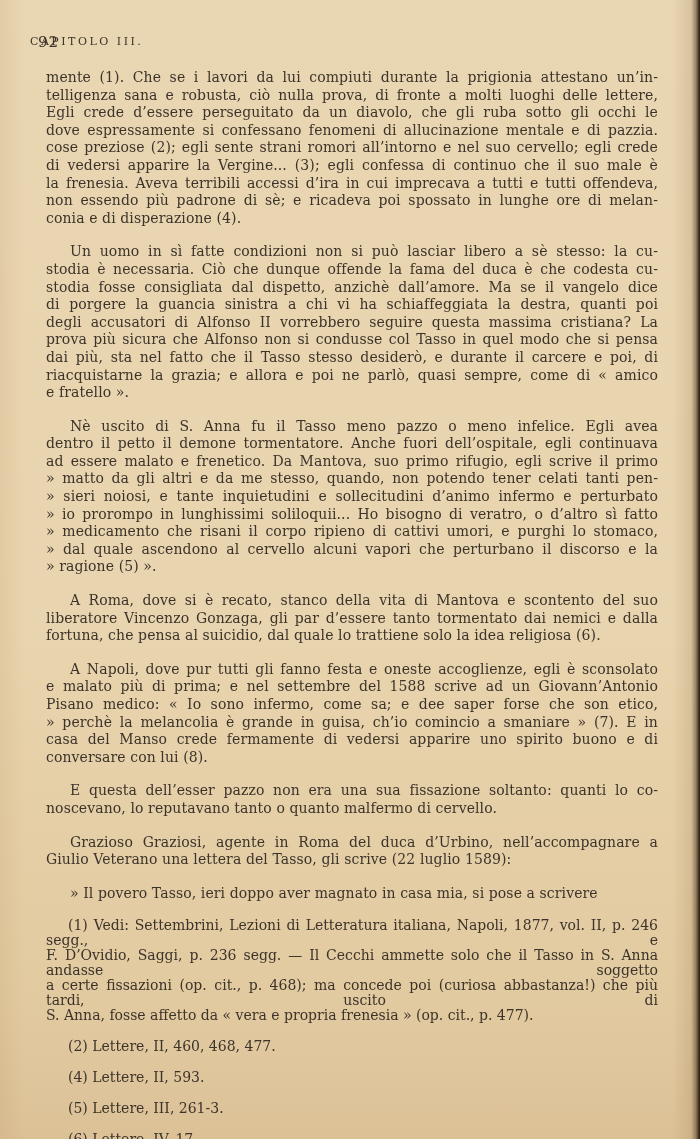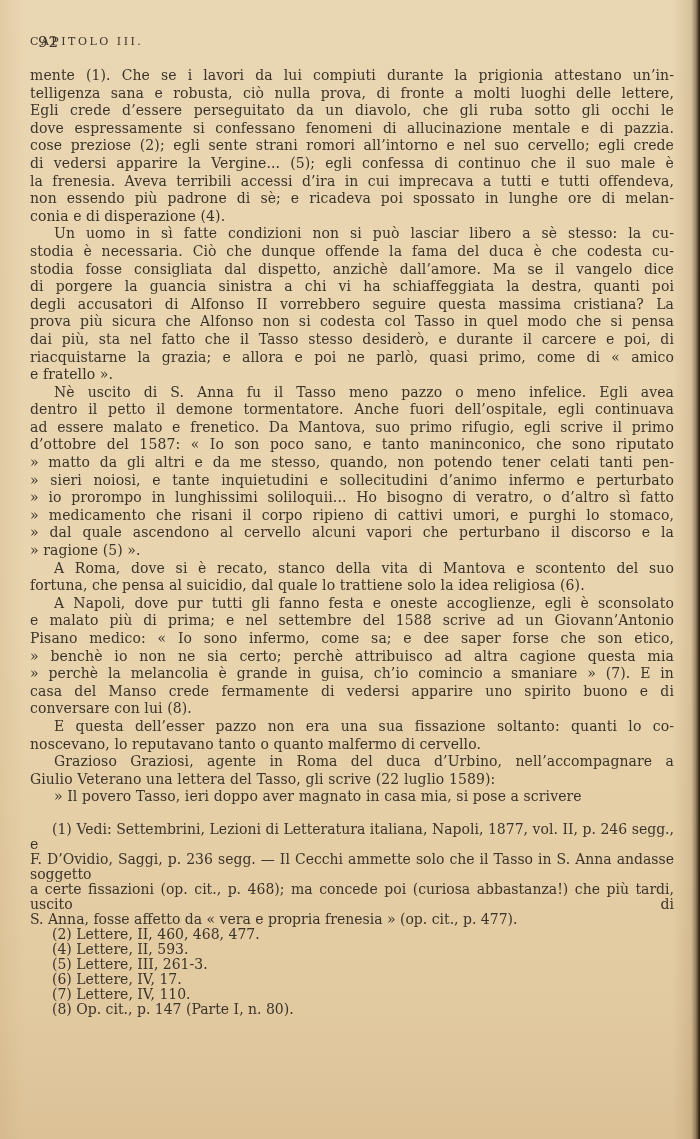--- a/index.html
+++ b/index.html
@@ -41,21 +41,21 @@
     margin:14px 26px 0 30px;
     font-size:14px;
     line-height:17.6px;
     letter-spacing:0.1px;
   }
   .footnotes{
     margin:16px 26px 0 30px;
     font-size:14px;
     line-height:15px;
   }
-  .para{margin:0;}
+  .para{margin:16px;}
   .line{
     text-align:justify;
     text-align-last:justify;
     -moz-text-align-last:justify;
     white-space:normal;
   }
   .line.last{
     text-align-last:left;
     -moz-text-align-last:left;
   }
@@ -72,57 +72,56 @@
     <div class="chapter-title">CAPITOLO III.</div>
   </div>
 
   <div class="body-text">
       <div class="para">
         <div class="line"><span>mente (1). Che se i lavori da lui compiuti durante la prigionia attestano un’in-</span></div>
         <div class="line"><span>telligenza sana e robusta, ciò nulla prova, di fronte a molti luoghi delle lettere,</span></div>
         <div class="line"><span>Egli crede d’essere perseguitato da un diavolo, che gli ruba sotto gli occhi le</span></div>
         <div class="line"><span>dove espressamente si confessano fenomeni di allucinazione mentale e di pazzia.</span></div>
         <div class="line"><span>cose preziose (2); egli sente strani romori all’intorno e nel suo cervello; egli crede</span></div>
-        <div class="line"><span>di vedersi apparire la Vergine... (5); egli confessa di continuo che il suo male è</span></div>
+        <div class="line"><span>di vedersi apparire la Vergine... (3); egli confessa di continuo che il suo male è</span></div>
         <div class="line"><span>la </span><span class="it">frenesia</span><span>. Aveva terribili accessi d’ira in cui imprecava a tutti e tutti offendeva,</span></div>
         <div class="line"><span>non essendo più padrone di sè; e ricadeva poi spossato in lunghe ore di melan-</span></div>
         <div class="line last"><span>conia e di disperazione (4).</span></div>
       </div>
       <div class="para">
         <div class="line indent"><span>Un uomo in sì fatte condizioni non si può lasciar libero a sè stesso: la cu-</span></div>
         <div class="line"><span>stodia è necessaria. Ciò che dunque offende la fama del duca è che codesta cu-</span></div>
         <div class="line"><span>stodia fosse consigliata dal dispetto, anzichè dall’amore. Ma se il vangelo dice</span></div>
         <div class="line"><span>di porgere la guancia sinistra a chi vi ha schiaffeggiata la destra, quanti poi</span></div>
         <div class="line"><span>degli accusatori di Alfonso II vorrebbero seguire questa massima cristiana? La</span></div>
-        <div class="line"><span>prova più sicura che Alfonso non si codesta col Tasso in quel modo che si pensa</span></div>
+        <div class="line"><span>prova più sicura che Alfonso non si condusse col Tasso in quel modo che si pensa</span></div>
         <div class="line"><span>dai più, sta nel fatto che il Tasso stesso desiderò, e durante il carcere e poi, di</span></div>
-        <div class="line"><span>riacquistarne la grazia; e allora e poi ne parlò, quasi primo, come di « amico</span></div>
+        <div class="line"><span>riacquistarne la grazia; e allora e poi ne parlò, quasi sempre, come di « amico</span></div>
         <div class="line last"><span>e fratello ».</span></div>
       </div>
       <div class="para">
         <div class="line indent"><span>Nè uscito di S. Anna fu il Tasso meno pazzo o meno infelice. Egli avea</span></div>
         <div class="line"><span>dentro il petto il demone tormentatore. Anche fuori dell’ospitale, egli continuava</span></div>
         <div class="line"><span>ad essere malato e frenetico. Da Mantova, suo primo rifugio, egli scrive il primo</span></div>
-        <div class="line"><span>d’ottobre del 1587: « Io son poco sano, e tanto maninconico, che sono riputato</span></div>
         <div class="line"><span>» matto da gli altri e da me stesso, quando, non potendo tener celati tanti pen-</span></div>
         <div class="line"><span>» sieri noiosi, e tante inquietudini e sollecitudini d’animo infermo e perturbato</span></div>
         <div class="line"><span>» io prorompo in lunghissimi soliloquii... Ho bisogno di veratro, o d’altro sì fatto</span></div>
         <div class="line"><span>» medicamento che risani il corpo ripieno di cattivi umori, e purghi lo stomaco,</span></div>
         <div class="line"><span>» dal quale ascendono al cervello alcuni vapori che perturbano il discorso e la</span></div>
         <div class="line last"><span>» ragione (5) ».</span></div>
       </div>
       <div class="para">
         <div class="line indent"><span>A Roma, dove si è recato, stanco della vita di Mantova e scontento del suo</span></div>
+        <div class="line"><span>liberatore Vincenzo Gonzaga, gli par d’essere tanto tormentato dai nemici e dalla</span></div>
         <div class="line last"><span>fortuna, che pensa al suicidio, dal quale lo trattiene solo la idea religiosa (6).</span></div>
       </div>
       <div class="para">
         <div class="line indent"><span>A Napoli, dove pur tutti gli fanno festa e oneste accoglienze, egli è sconsolato</span></div>
         <div class="line"><span>e malato più di prima; e nel settembre del 1588 scrive ad un Giovann’Antonio</span></div>
         <div class="line"><span>Pisano medico: « Io sono infermo, come sa; e dee saper forse che son etico,</span></div>
-        <div class="line"><span>» benchè io non ne sia certo; perchè attribuisco ad altra cagione questa mia</span></div>
         <div class="line"><span>» perchè la melancolia è grande in guisa, ch’io comincio a smaniare » (7). E in</span></div>
         <div class="line"><span>casa del Manso crede fermamente di vedersi apparire uno spirito buono e di</span></div>
         <div class="line last"><span>conversare con lui (8).</span></div>
       </div>
       <div class="para">
         <div class="line indent"><span>E questa dell’esser pazzo non era una sua fissazione soltanto: quanti lo co-</span></div>
         <div class="line last"><span>noscevano, lo reputavano tanto o quanto malfermo di cervello.</span></div>
       </div>
       <div class="para">
         <div class="line indent"><span>Grazioso Graziosi, agente in Roma del duca d’Urbino, nell’accompagnare a</span></div>

